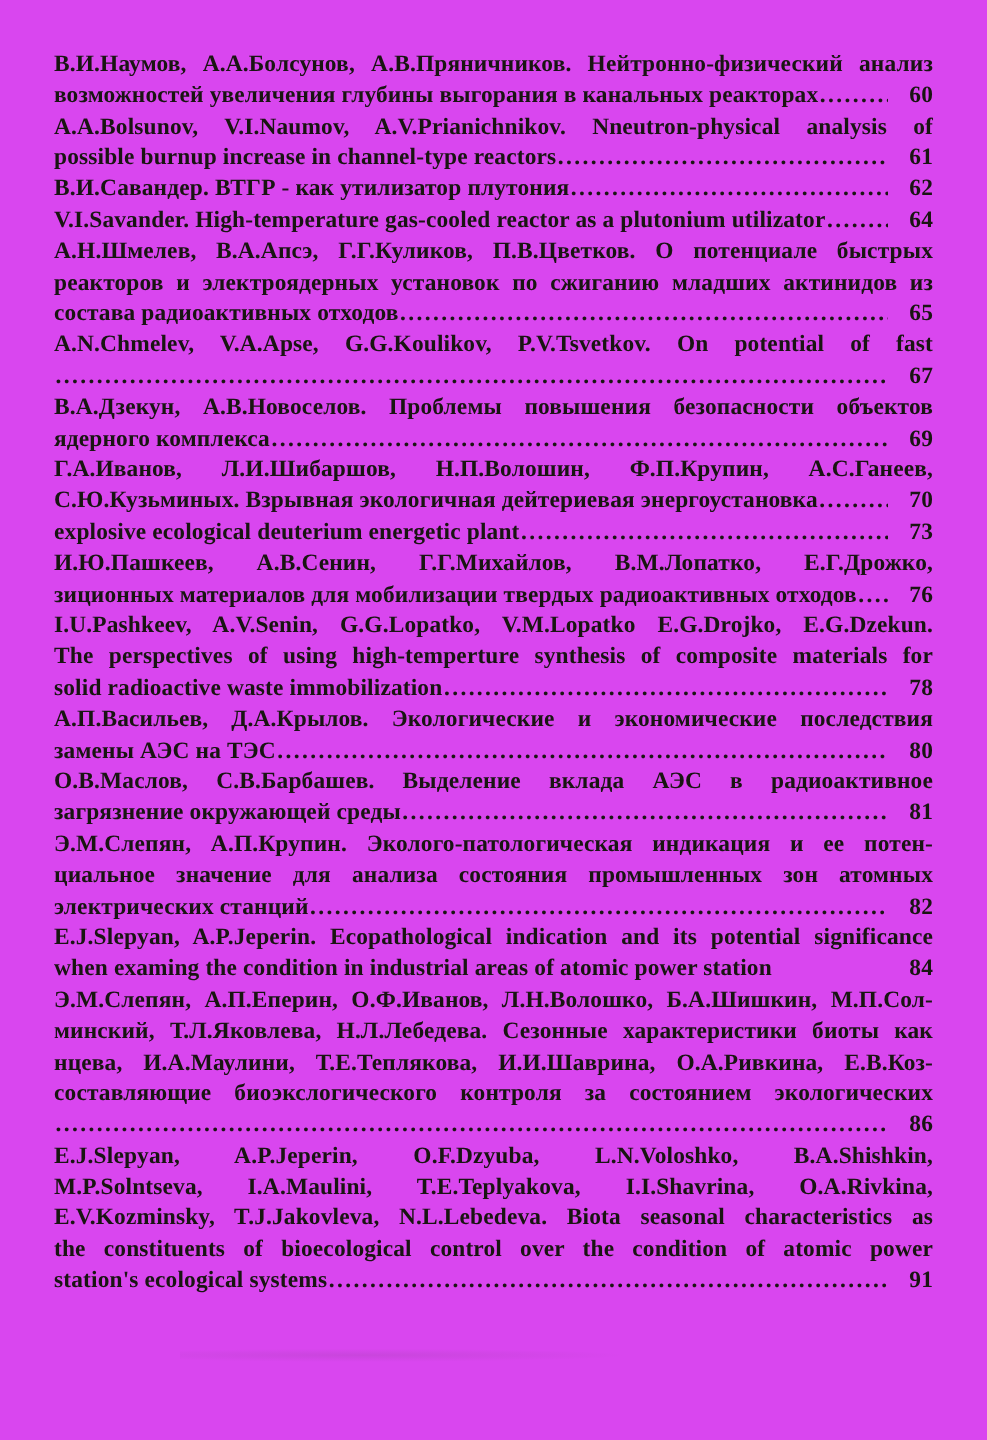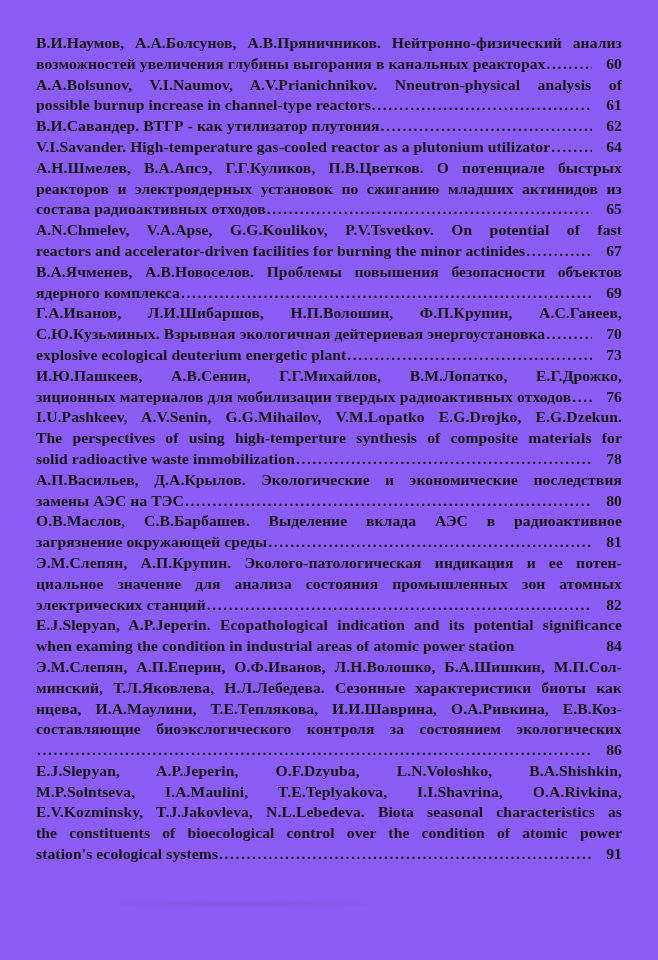--- a/index.html
+++ b/index.html
@@ -10,21 +10,21 @@
   body {
     width: 658px;
     height: 960px;
     position: relative;
     overflow: hidden;
     font-family: "Liberation Serif", serif;
   }
   .page {
     position: absolute;
     inset: 0;
-    background: #8b5cf6;
+    background: #d946ef;
   }
   .toc {
     position: absolute;
     left: 36px;
     right: 36px;
     top: 33px;
     font-family: "Liberation Serif", serif;
     font-weight: 700;
     font-size: 15.6px;
     line-height: 20.8px;
@@ -108,27 +108,26 @@
         <div class="line full">реакторов и электроядерных установок по сжиганию младших актинидов из</div>
         <div class="line last">
           <span class="t">состава радиоактивных отходов</span>
           <span class="dots">............................................................................................................................................................................................................................</span>
           <span class="pg">65</span>
         </div>
       </div>
       <div class="entry">
         <div class="line full">A.N.Chmelev, V.A.Apse, G.G.Koulikov, P.V.Tsvetkov. On potential of fast</div>
         <div class="line last">
-          <span class="t">reactors and accelerator-driven facilities for burning the minor actinides</span>
           <span class="dots">............................................................................................................................................................................................................................</span>
           <span class="pg">67</span>
         </div>
       </div>
       <div class="entry">
-        <div class="line full">В.А.Ячменев, А.В.Новоселов. Проблемы повышения безопасности объектов</div>
+        <div class="line full">В.А.Дзекун, А.В.Новоселов. Проблемы повышения безопасности объектов</div>
         <div class="line last">
           <span class="t">ядерного комплекса</span>
           <span class="dots">............................................................................................................................................................................................................................</span>
           <span class="pg">69</span>
         </div>
       </div>
       <div class="entry">
         <div class="line full">Г.А.Иванов, Л.И.Шибаршов, Н.П.Волошин, Ф.П.Крупин, А.С.Ганеев,</div>
         <div class="line last">
           <span class="t">С.Ю.Кузьминых. Взрывная экологичная дейтериевая энергоустановка</span>
@@ -145,21 +144,21 @@
       </div>
       <div class="entry">
         <div class="line full">И.Ю.Пашкеев, А.В.Сенин, Г.Г.Михайлов, В.М.Лопатко, Е.Г.Дрожко,</div>
         <div class="line last">
           <span class="t">зиционных материалов для мобилизации твердых радиоактивных отходов</span>
           <span class="dots">............................................................................................................................................................................................................................</span>
           <span class="pg">76</span>
         </div>
       </div>
       <div class="entry">
-        <div class="line full">I.U.Pashkeev, A.V.Senin, G.G.Mihailov, V.M.Lopatko E.G.Drojko, E.G.Dzekun.</div>
+        <div class="line full">I.U.Pashkeev, A.V.Senin, G.G.Lopatko, V.M.Lopatko E.G.Drojko, E.G.Dzekun.</div>
         <div class="line full">The perspectives of using high-temperture synthesis of composite materials for</div>
         <div class="line last">
           <span class="t">solid radioactive waste immobilization</span>
           <span class="dots">............................................................................................................................................................................................................................</span>
           <span class="pg">78</span>
         </div>
       </div>
       <div class="entry">
         <div class="line full">А.П.Васильев, Д.А.Крылов. Экологические и экономические последствия</div>
         <div class="line last">

